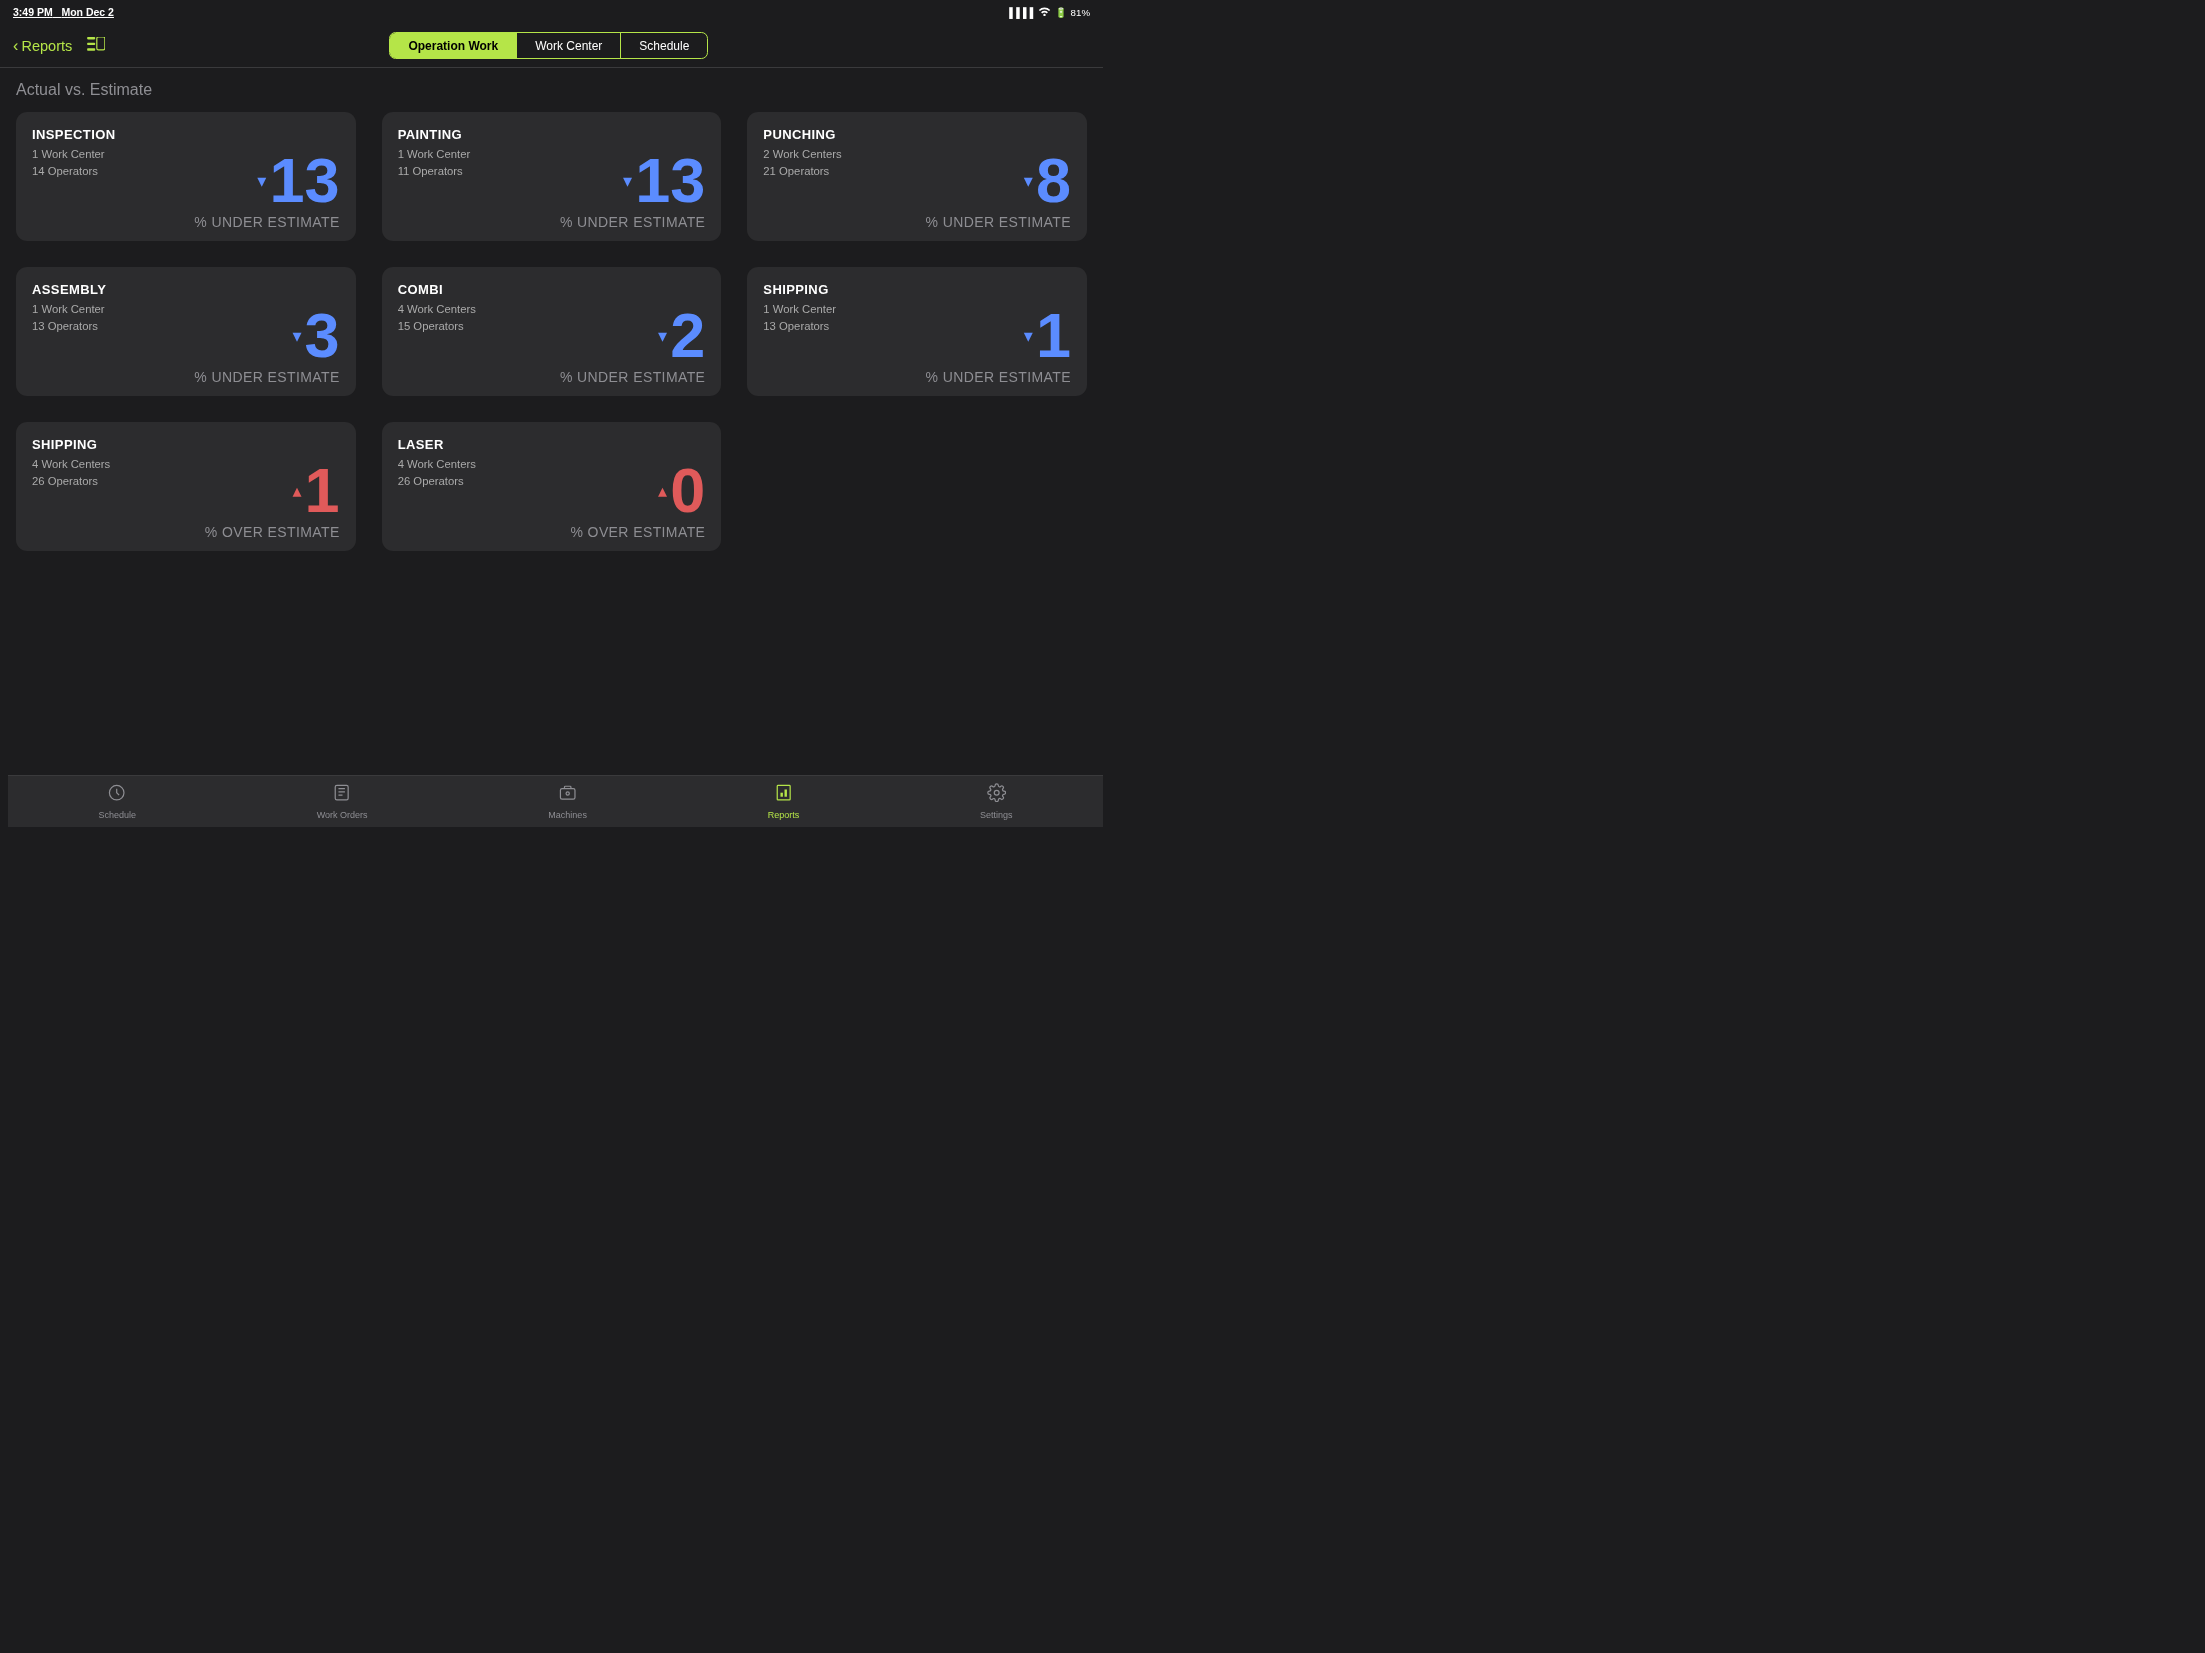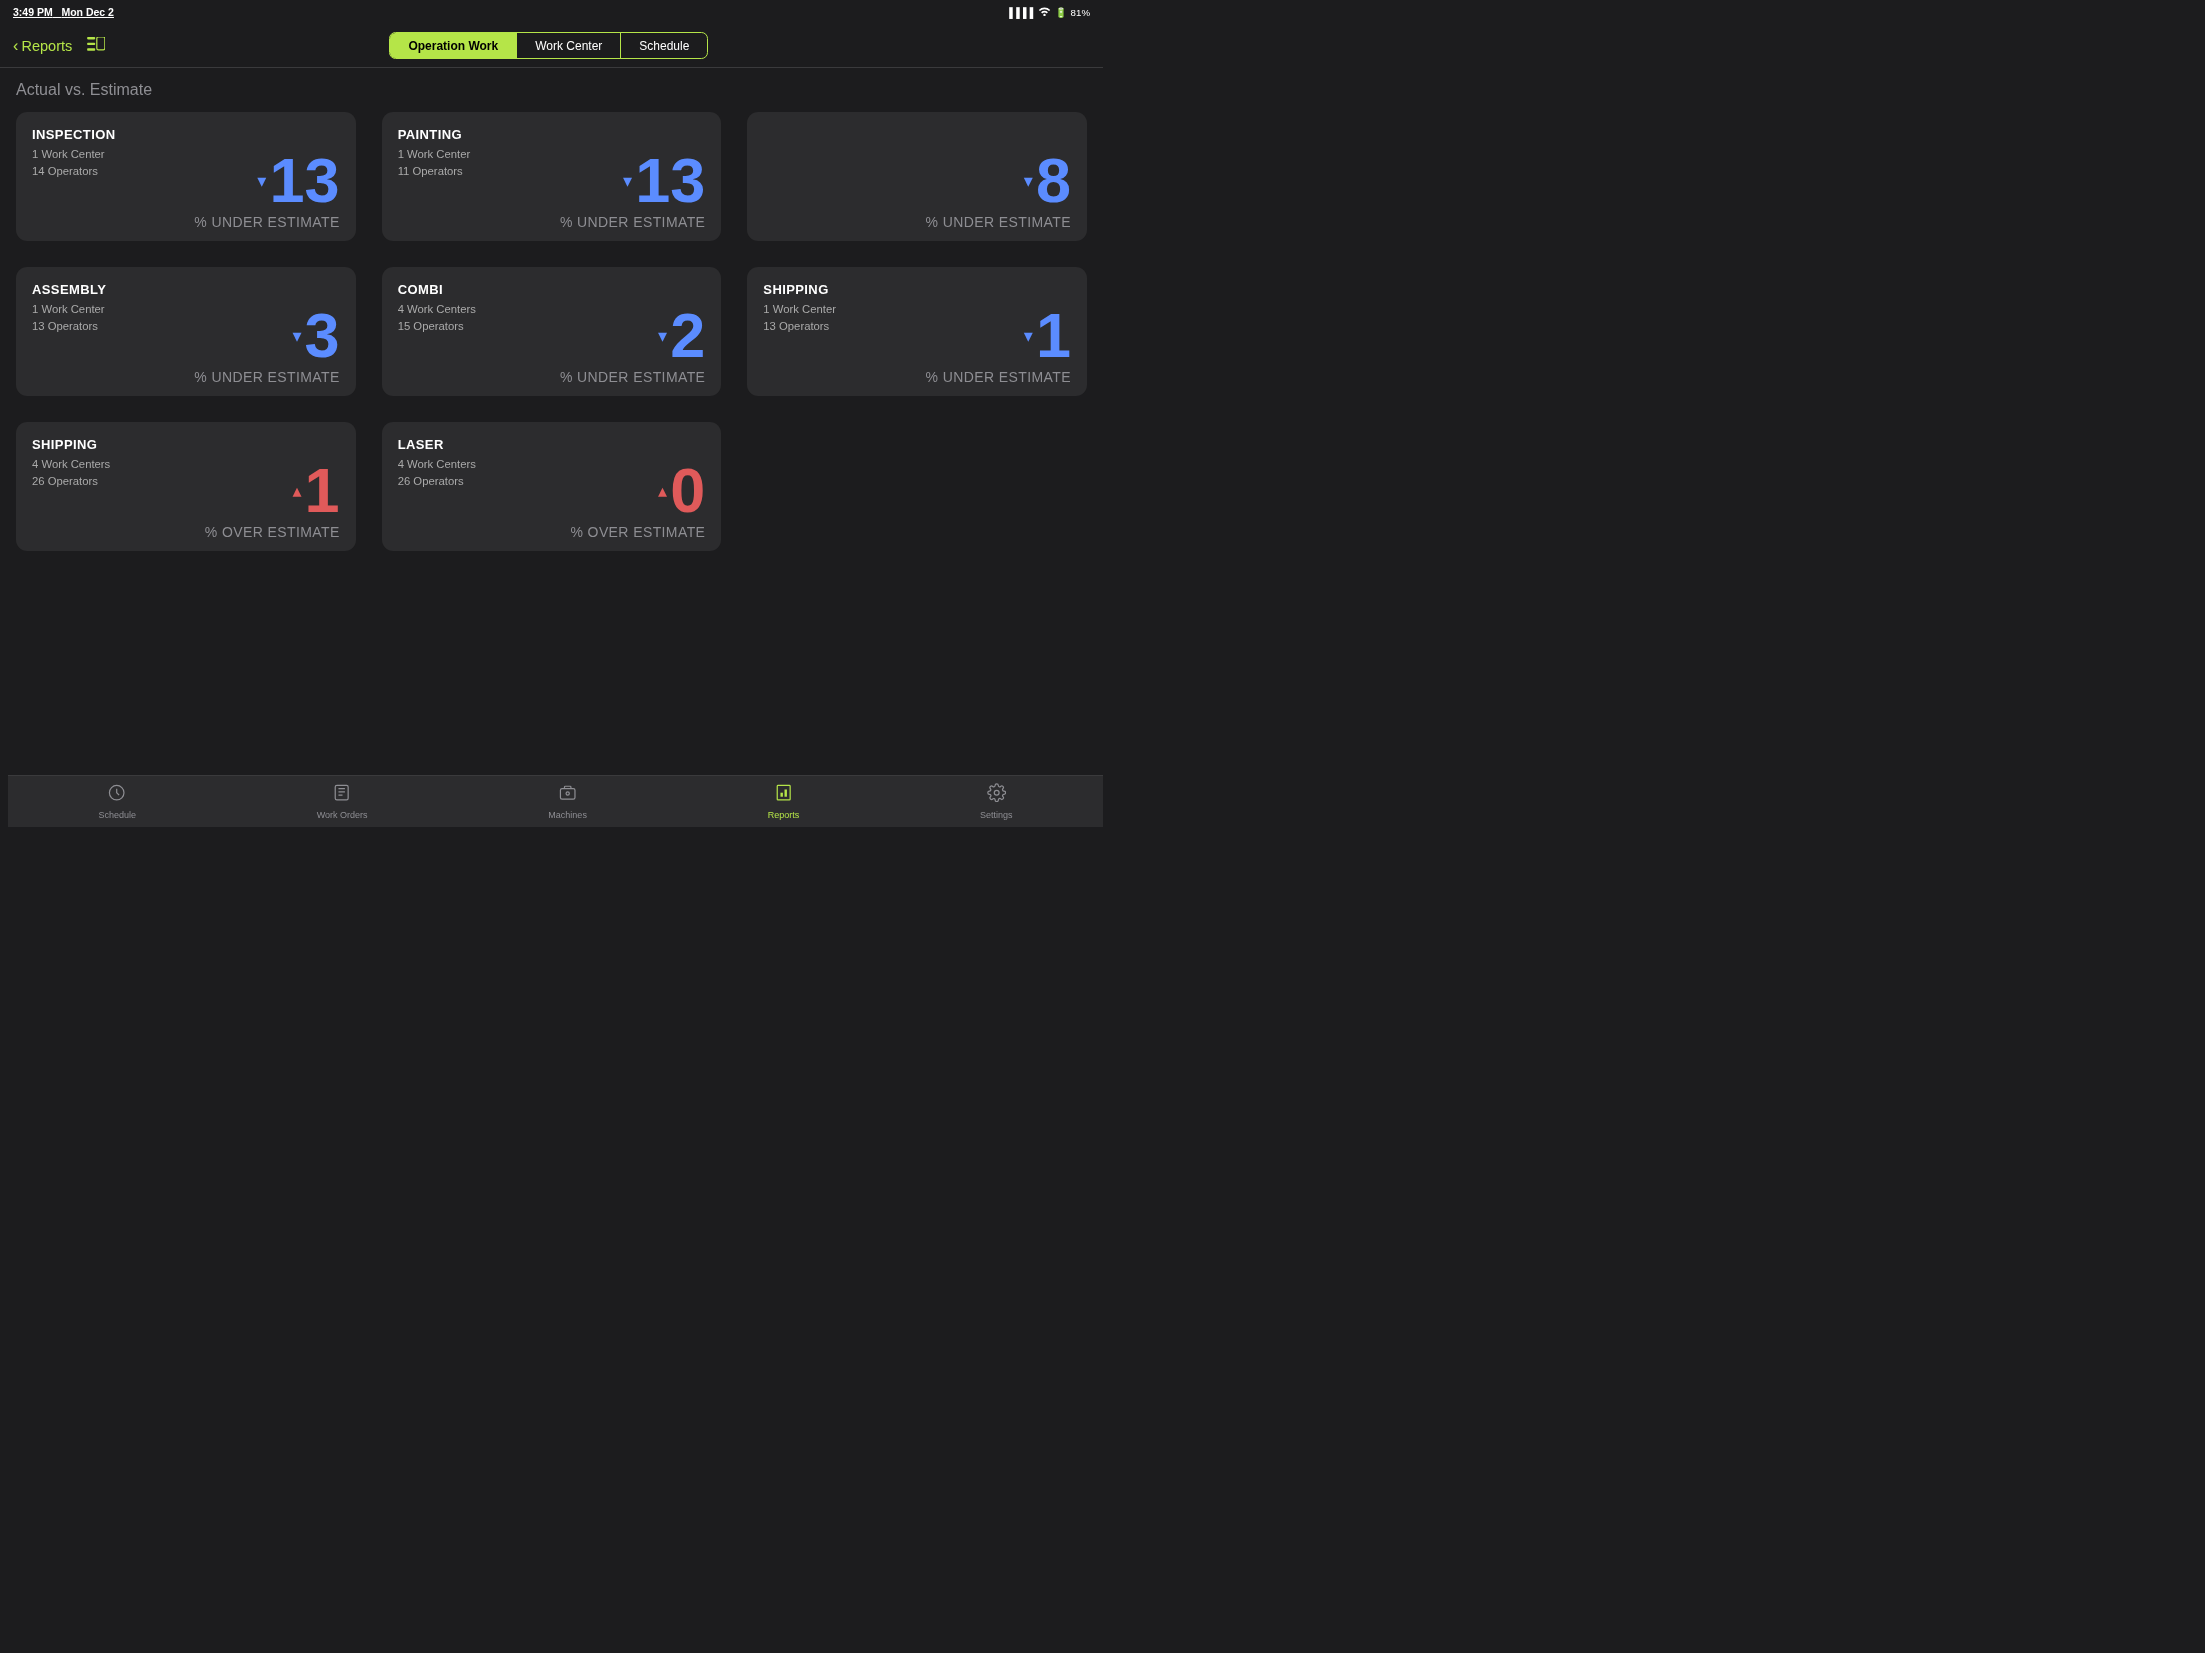--- a/index.html
+++ b/index.html
@@ -300,20 +300,26 @@
       <div class="card-value-area">
         <div class="card-number-row color-blue">
           <span class="card-arrow">▾</span>
           <span class="card-number">13</span>
         </div>
         <div class="card-label">% UNDER ESTIMATE</div>
       </div>
     </div>
 
     <div class="card">
+      <div>
+        <div class="card-title">PUNCHING</div>
+        <div class="card-meta">
+          2 Work Centers<br>21 Operators
+        </div>
+      </div>
       <div class="card-value-area">
         <div class="card-number-row color-blue">
           <span class="card-arrow">▾</span>
           <span class="card-number">8</span>
         </div>
         <div class="card-label">% UNDER ESTIMATE</div>
       </div>
     </div>
 
     <div class="card">

